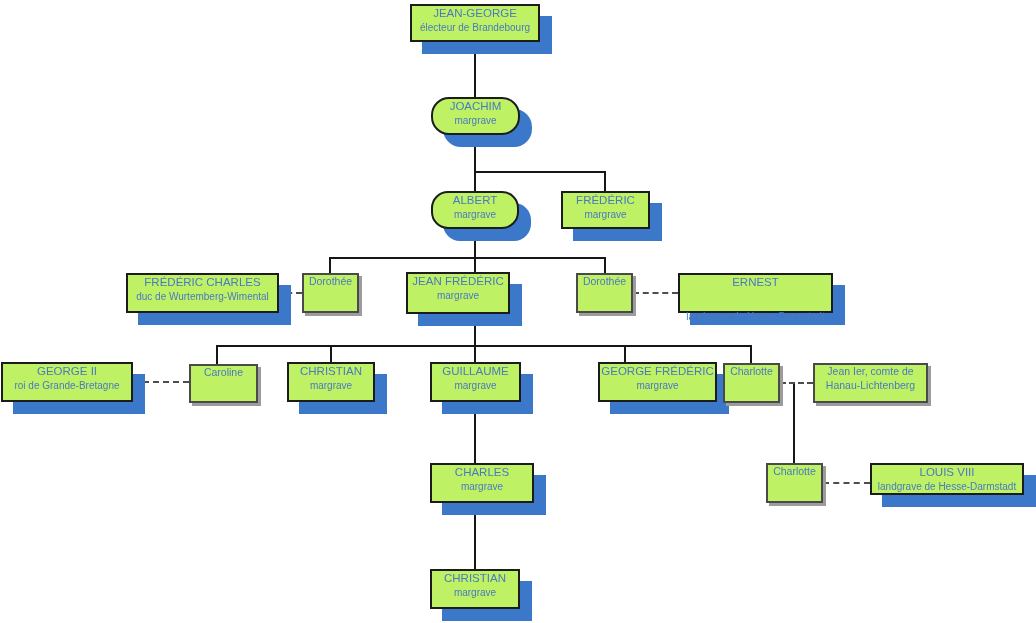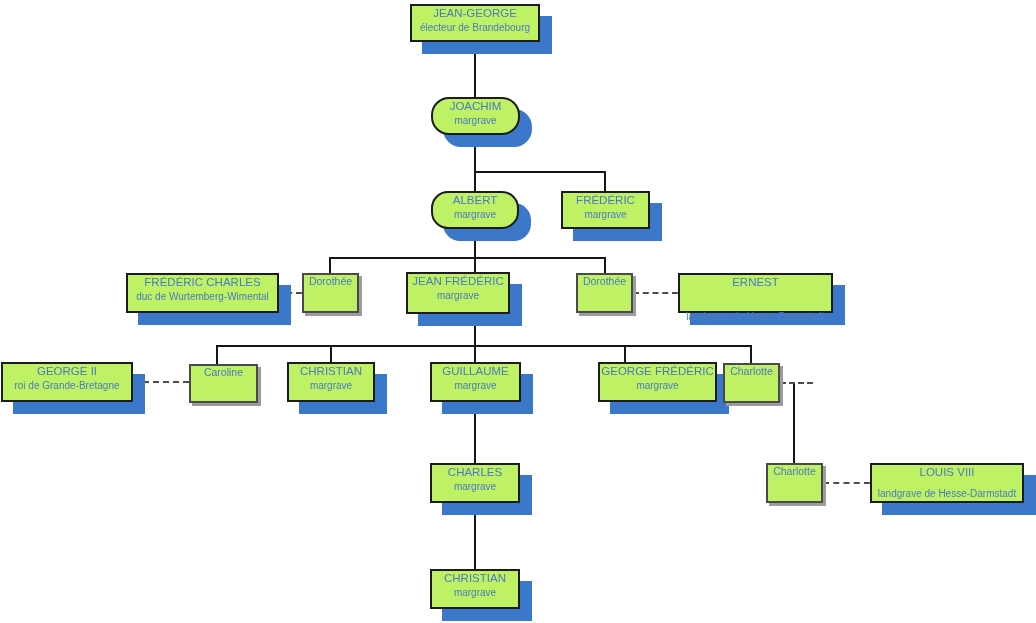--- a/index.html
+++ b/index.html
@@ -117,31 +117,35 @@
 
   <div class="node main" style="left:570px;top:362px;width:119px;height:40px;margin-left:28px;">
     <span class="l1">GEORGE FRÉDÉRIC</span>
     <span class="l2">margrave</span>
   </div>
 
   <div class="node small" style="left:723px;top:363px;width:57px;height:40px;">
     <span class="l1">Charlotte</span>
   </div>
 
+  <div class="node small" style="left:813px;top:363px;width:115px;height:40px;">
+    <span class="l1">Jean Ier, comte de</span>
+    <span class="l1">Hanau-Lichtenberg</span>
+  </div>
 
-  <div class="node main" style="left:430px;top:463px;width:90px;height:40px;">
+  <div class="node main" style="left:430px;top:463px;width:104px;height:40px;">
     <span class="l1">CHARLES</span>
     <span class="l2">margrave</span>
   </div>
 
   <div class="node small" style="left:766px;top:463px;width:57px;height:40px;">
     <span class="l1">Charlotte</span>
   </div>
 
-  <div class="node main" style="left:870px;top:463px;width:154px;height:40px;gap:7px;">
+  <div class="node main" style="left:870px;top:463px;width:154px;height:32px;">
     <span class="l1">LOUIS VIII</span>
     <span class="l2">landgrave de Hesse-Darmstadt</span>
   </div>
 
   <div class="node main" style="left:430px;top:569px;width:90px;height:40px;">
     <span class="l1">CHRISTIAN</span>
     <span class="l2">margrave</span>
   </div>
 
 </div>

